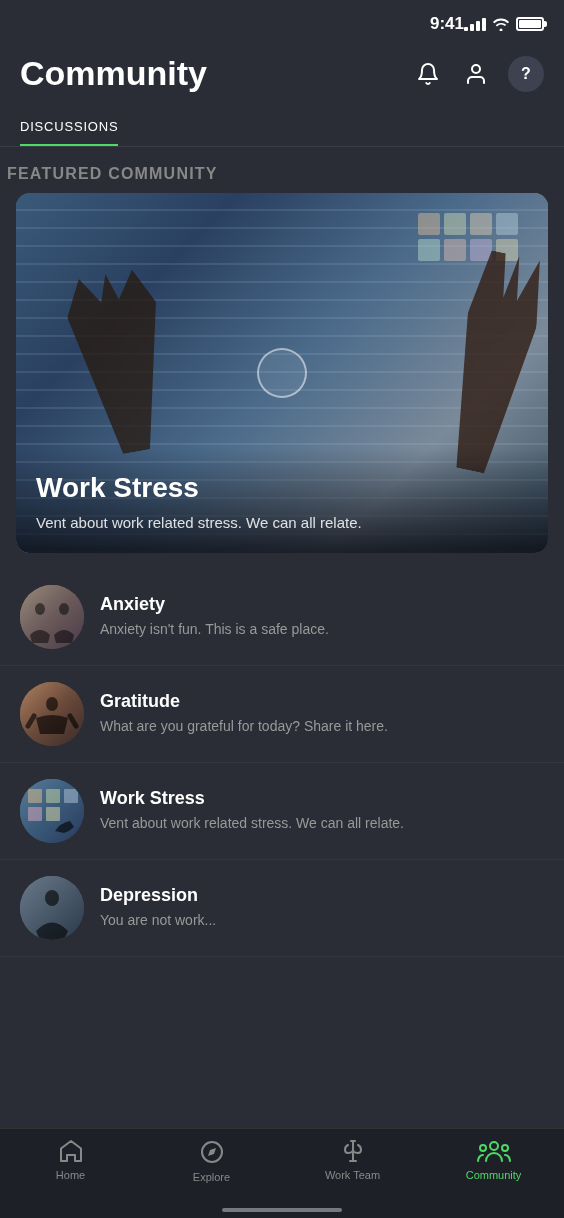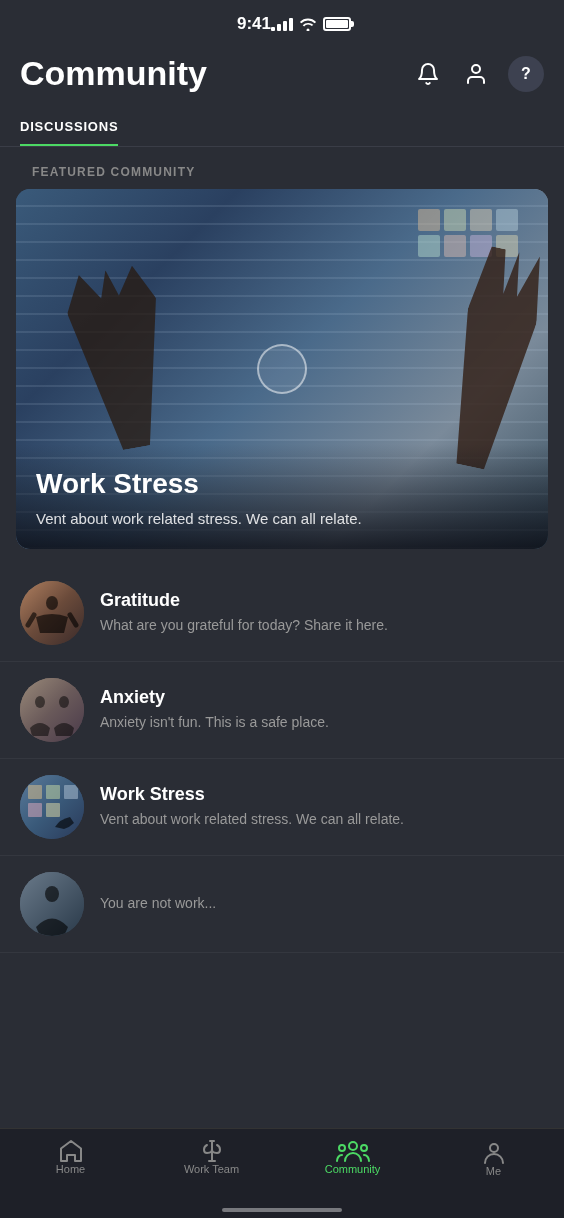--- a/index.html
+++ b/index.html
@@ -9,21 +9,21 @@
       min-height: 1218px;
       background-color: #2a2d35;
       font-family: -apple-system, BlinkMacSystemFont, 'Segoe UI', sans-serif;
       color: #ffffff;
       overflow-x: hidden;
     }
 
     
     .status-bar {
       display: flex;
-      justify-content: center;
+      justify-content: flex-end;
       align-items: center;
       padding: 12px 20px 8px;
       height: 44px;
       margin-left: 24px;
     }
     .status-time {
       font-size: 17px;
       font-weight: 600;
       color: #ffffff;
     }
@@ -121,36 +121,36 @@
     .tabs {
       display: flex;
       padding: 0 20px;
       border-bottom: 1px solid #3a3d47;
       margin-bottom: 0;
     }
     .tab {
       padding: 10px 0;
       margin-right: 28px;
       font-size: 13px;
-      font-weight: 700;
+      font-weight: 400;
       letter-spacing: 0.8px;
       color: #888;
       cursor: pointer;
       border-bottom: 2px solid transparent;
       text-transform: uppercase;
     }
     .tab.active {
       color: #ffffff;
       border-bottom: 2px solid #4cd964;
     }
 
     
     .section-label {
-      padding: 18px 32px 10px;
-      font-size: 12px;
+      padding: 18px 7px 10px;
+      font-size: 16px;
       font-weight: 700;
       letter-spacing: 1.2px;
       color: #888;
       text-transform: uppercase;
     }
 
     
     .featured-card {
       margin: 0 16px;
       border-radius: 14px;
@@ -279,20 +279,21 @@
       display: flex;
       justify-content: space-around;
       align-items: flex-start;
       padding: 10px 0 0;
       height: 90px;
     }
     .nav-item {
       display: flex;
       flex-direction: column;
       align-items: center;
+      gap: 6px;
       cursor: pointer;
       flex: 1;
       padding-bottom: 8px;
     }
     .nav-icon {
       font-size: 24px;
       color: #888;
     }
     .nav-icon.active {
       color: #4cd964;
@@ -401,45 +402,20 @@
 
       <div class="circle-overlay"></div>
     </div>
     <div class="featured-card-overlay">
       <div class="featured-card-title">Work Stress</div>
       <div class="featured-card-desc">Vent about work related stress. We can all relate.</div>
     </div>
   </div>
 
   <div class="community-list">
-
-    <div class="community-item">
-      <div class="community-avatar avatar-gratitude">
-
-        <svg width="64" height="64" viewBox="0 0 64 64" style="position:absolute;top:0;left:0;">
-          <defs>
-            <linearGradient id="g1" x1="0%" y1="0%" x2="100%" y2="100%">
-              <stop offset="0%" style="stop-color:#b08060"></stop>
-              <stop offset="50%" style="stop-color:#6a4a3a"></stop>
-              <stop offset="100%" style="stop-color:#3a2a2a"></stop>
-            </linearGradient>
-          </defs>
-          <rect width="64" height="64" fill="url(#g1)"></rect>
-
-          <ellipse cx="32" cy="22" rx="6" ry="7" fill="rgba(0,0,0,0.6)"></ellipse>
-          <path d="M16 36 Q32 30 48 36 L44 52 H20 Z" fill="rgba(0,0,0,0.6)"></path>
-          <line x1="14" y1="34" x2="8" y2="44" stroke="rgba(0,0,0,0.6)" stroke-width="5" stroke-linecap="round"></line>
-          <line x1="50" y1="34" x2="56" y2="44" stroke="rgba(0,0,0,0.6)" stroke-width="5" stroke-linecap="round"></line>
-        </svg>
-      </div>
-      <div class="community-info">
-        <div class="community-name">Gratitude</div>
-        <div class="community-desc">What are you grateful for today? Share it here.</div>
-      </div>
-    </div>
 
     <div class="community-item">
       <div class="community-avatar avatar-anxiety">
         <svg width="64" height="64" viewBox="0 0 64 64" style="position:absolute;top:0;left:0;">
           <defs>
             <linearGradient id="g2" x1="0%" y1="0%" x2="100%" y2="100%">
               <stop offset="0%" style="stop-color:#9a8a7a"></stop>
               <stop offset="50%" style="stop-color:#6a5a5a"></stop>
               <stop offset="100%" style="stop-color:#4a3a4a"></stop>
             </linearGradient>
@@ -452,20 +428,45 @@
           <path d="M34 50 Q44 40 54 50 L52 58 H36 Z" fill="rgba(0,0,0,0.5)"></path>
         </svg>
       </div>
       <div class="community-info">
         <div class="community-name">Anxiety</div>
         <div class="community-desc">Anxiety isn't fun. This is a safe place.</div>
       </div>
     </div>
 
     <div class="community-item">
+      <div class="community-avatar avatar-gratitude">
+
+        <svg width="64" height="64" viewBox="0 0 64 64" style="position:absolute;top:0;left:0;">
+          <defs>
+            <linearGradient id="g1" x1="0%" y1="0%" x2="100%" y2="100%">
+              <stop offset="0%" style="stop-color:#b08060"></stop>
+              <stop offset="50%" style="stop-color:#6a4a3a"></stop>
+              <stop offset="100%" style="stop-color:#3a2a2a"></stop>
+            </linearGradient>
+          </defs>
+          <rect width="64" height="64" fill="url(#g1)"></rect>
+
+          <ellipse cx="32" cy="22" rx="6" ry="7" fill="rgba(0,0,0,0.6)"></ellipse>
+          <path d="M16 36 Q32 30 48 36 L44 52 H20 Z" fill="rgba(0,0,0,0.6)"></path>
+          <line x1="14" y1="34" x2="8" y2="44" stroke="rgba(0,0,0,0.6)" stroke-width="5" stroke-linecap="round"></line>
+          <line x1="50" y1="34" x2="56" y2="44" stroke="rgba(0,0,0,0.6)" stroke-width="5" stroke-linecap="round"></line>
+        </svg>
+      </div>
+      <div class="community-info">
+        <div class="community-name">Gratitude</div>
+        <div class="community-desc">What are you grateful for today? Share it here.</div>
+      </div>
+    </div>
+
+    <div class="community-item">
       <div class="community-avatar avatar-workstress">
         <svg width="64" height="64" viewBox="0 0 64 64" style="position:absolute;top:0;left:0;">
           <defs>
             <linearGradient id="g3" x1="0%" y1="0%" x2="100%" y2="100%">
               <stop offset="0%" style="stop-color:#5a7a9a"></stop>
               <stop offset="50%" style="stop-color:#3a5a7a"></stop>
               <stop offset="100%" style="stop-color:#2a3a5a"></stop>
             </linearGradient>
           </defs>
           <rect width="64" height="64" fill="url(#g3)"></rect>
@@ -495,38 +496,48 @@
               <stop offset="100%" style="stop-color:#2a3a4a"></stop>
             </linearGradient>
           </defs>
           <rect width="64" height="64" fill="url(#g4)"></rect>
 
           <ellipse cx="32" cy="22" rx="7" ry="8" fill="rgba(0,0,0,0.6)"></ellipse>
           <path d="M16 55 Q32 38 48 55 L44 64 H20 Z" fill="rgba(0,0,0,0.6)"></path>
         </svg>
       </div>
       <div class="community-info">
+        <div class="community-name">Depression</div>
         <div class="community-desc">You are not work...</div>
       </div>
     </div>
 
   </div>
 </div>
 
 <nav class="bottom-nav">
 
   <div class="nav-item">
     <div class="nav-icon">
       <svg width="26" height="24" viewBox="0 0 26 24" fill="none" stroke="#888" stroke-width="2" stroke-linecap="round" stroke-linejoin="round">
         <path d="M3 9.5L13 2l10 7.5V22H17v-6h-8v6H3V9.5z"></path>
       </svg>
     </div>
     <span class="nav-label">Home</span>
   </div>
 
+  <div class="nav-item">
+    <div class="nav-icon">
+      <svg width="26" height="26" viewBox="0 0 26 26" fill="none" stroke="#888" stroke-width="2" stroke-linecap="round" stroke-linejoin="round">
+        <circle cx="13" cy="13" r="10"></circle>
+        <polygon points="17,9 11,11 9,17 15,15" fill="#888" stroke="none"></polygon>
+      </svg>
+    </div>
+    <span class="nav-label">Explore</span>
+  </div>
 
   <div class="nav-item">
     <div class="nav-icon">
       <svg width="30" height="24" viewBox="0 0 30 24" fill="none" stroke="#888" stroke-width="2" stroke-linecap="round" stroke-linejoin="round">
 
         <line x1="15" y1="2" x2="15" y2="22"></line>
         <path d="M10 6 C6 8 6 14 10 14 C14 14 16 12 15 10"></path>
         <path d="M20 6 C24 8 24 14 20 14 C16 14 14 12 15 10"></path>
         <path d="M13 2 L17 2"></path>
         <path d="M12 22 L18 22"></path>
@@ -543,25 +554,16 @@
         <path d="M9 22c0-4.4 3.6-8 8-8s8 3.6 8 8"></path>
         <circle cx="6" cy="9" r="3"></circle>
         <path d="M1 22c0-3.3 2.2-6 5-6"></path>
         <circle cx="28" cy="9" r="3"></circle>
         <path d="M33 22c0-3.3-2.2-6-5-6"></path>
       </svg>
     </div>
     <span class="nav-label active">Community</span>
   </div>
 
-  <div class="nav-item">
-    <div class="nav-icon">
-      <svg width="26" height="26" viewBox="0 0 26 26" fill="none" stroke="#888" stroke-width="2" stroke-linecap="round" stroke-linejoin="round">
-        <circle cx="13" cy="9" r="4"></circle>
-        <path d="M4 24c0-5 4-9 9-9s9 4 9 9"></path>
-      </svg>
-    </div>
-    <span class="nav-label">Me</span>
-  </div>
 
 </nav>
 
 <div class="home-indicator"></div>
 
 </body></html>

